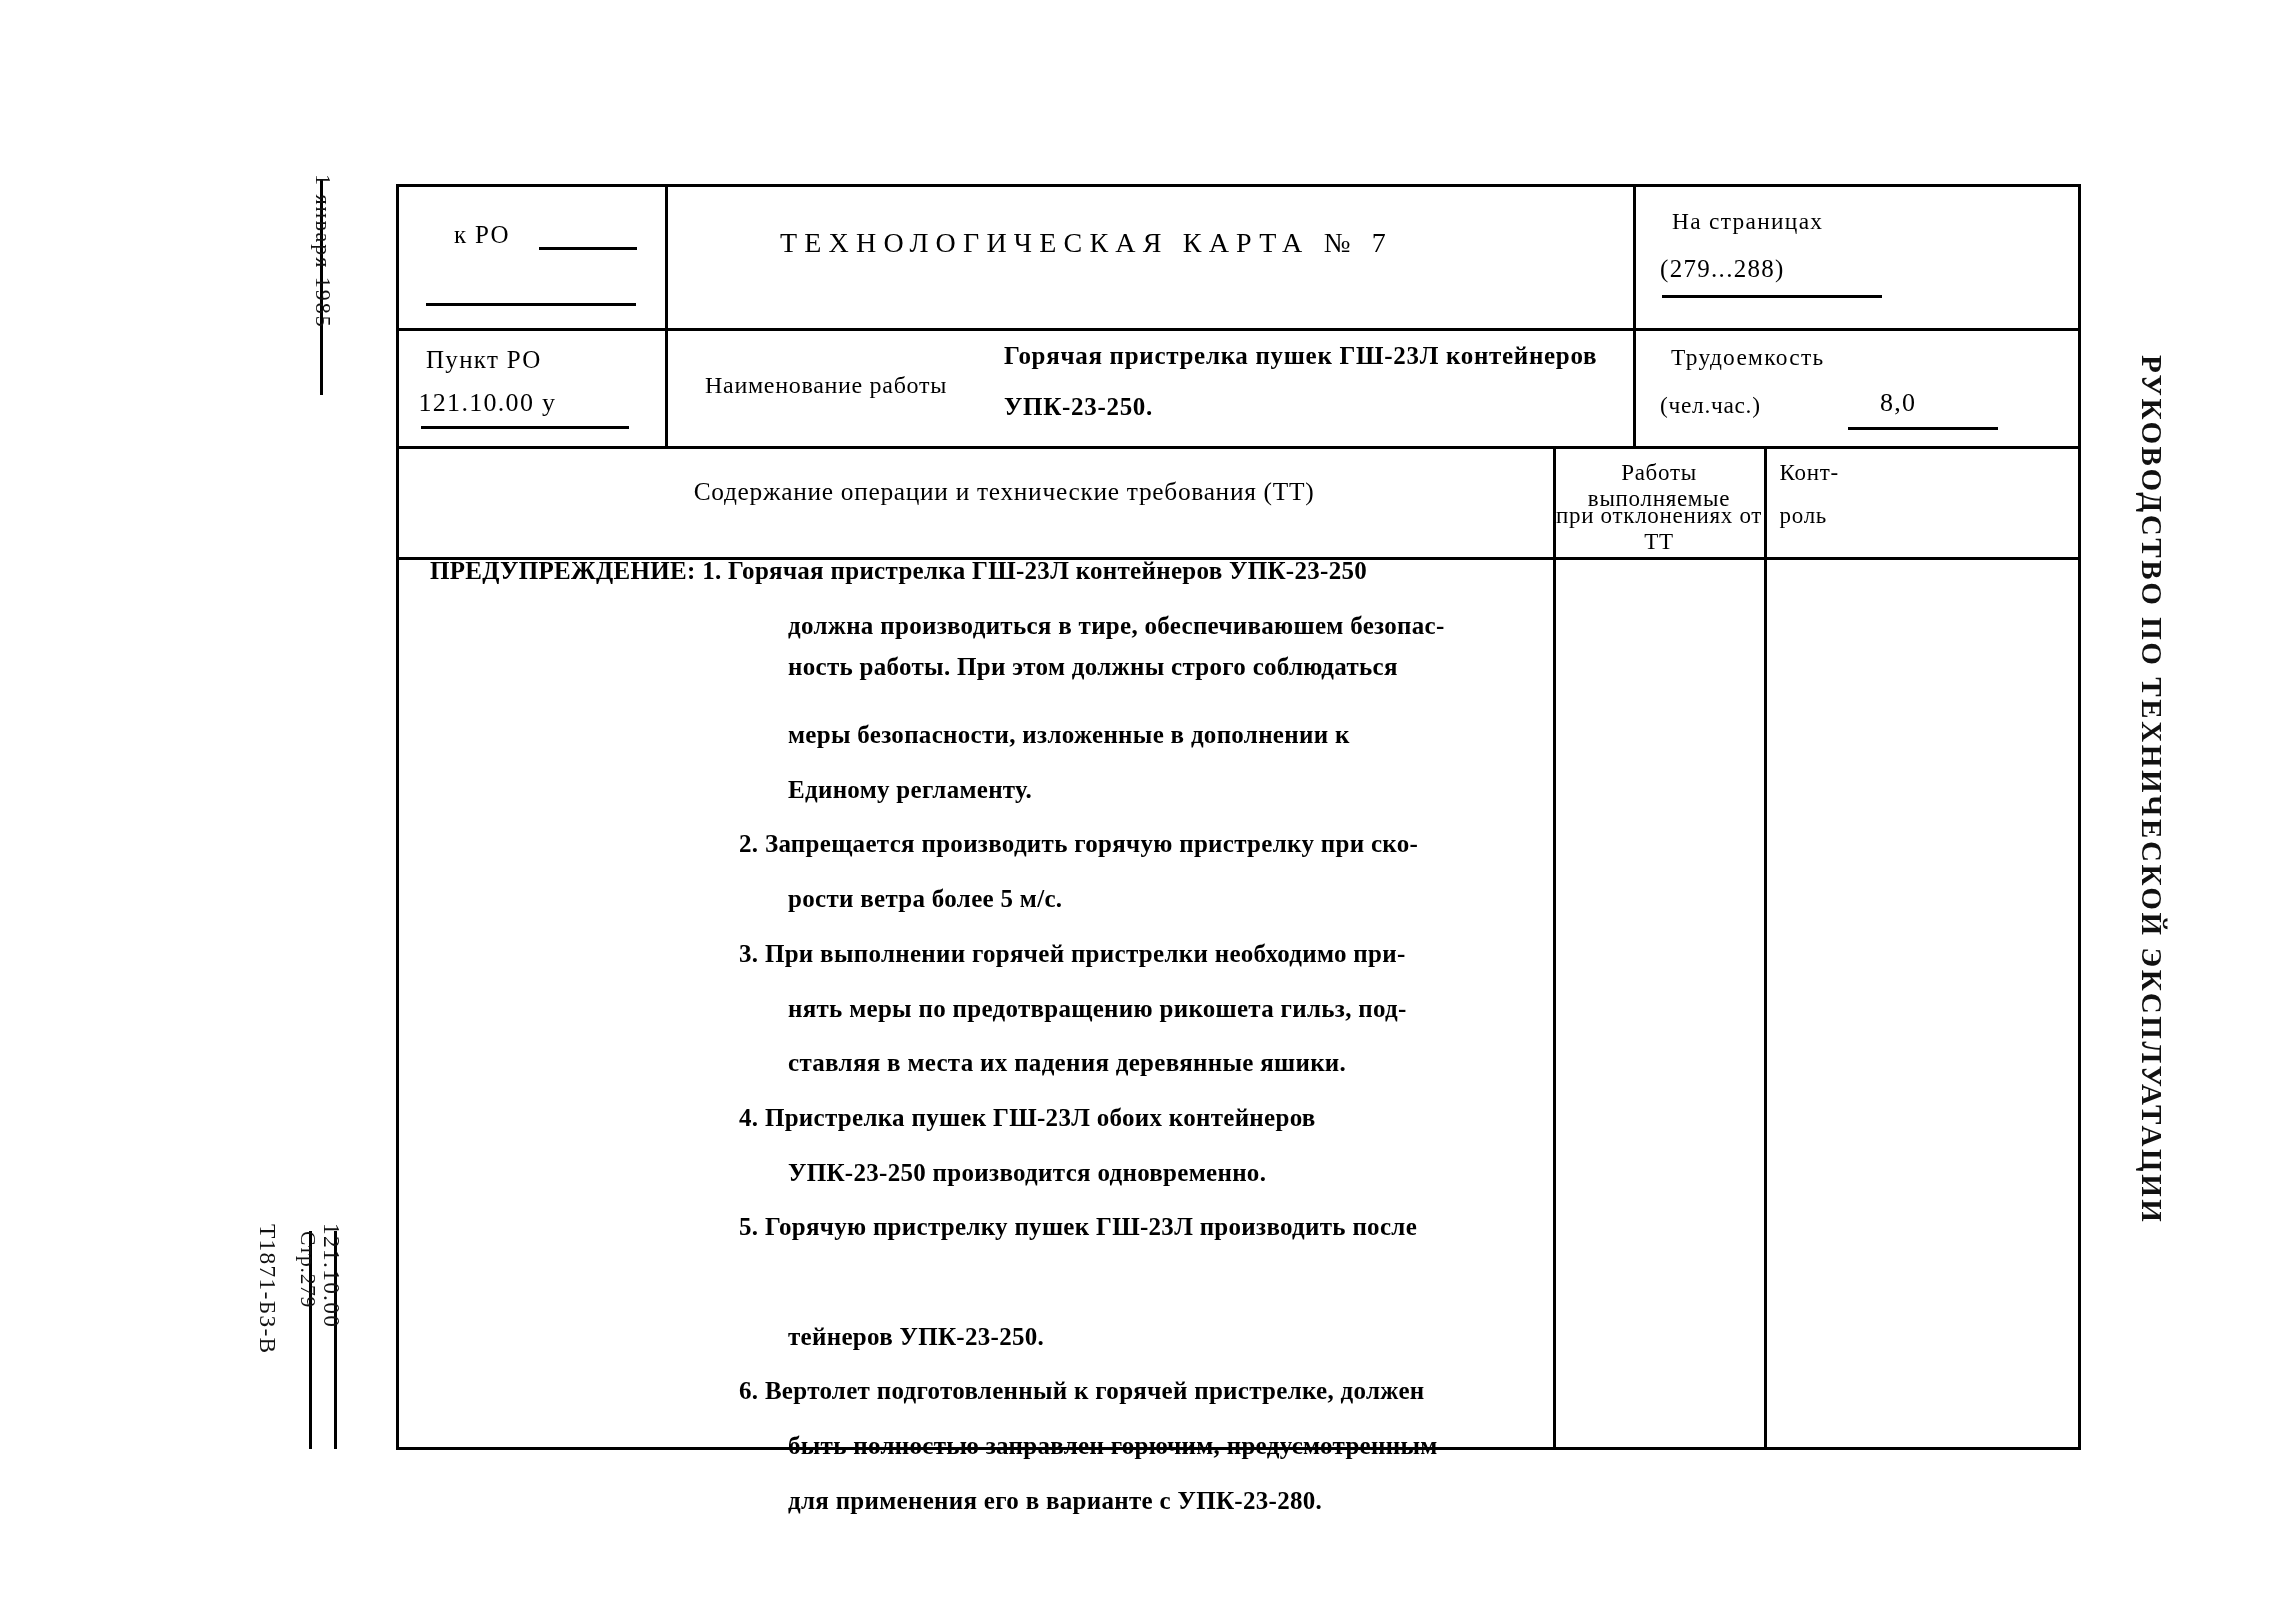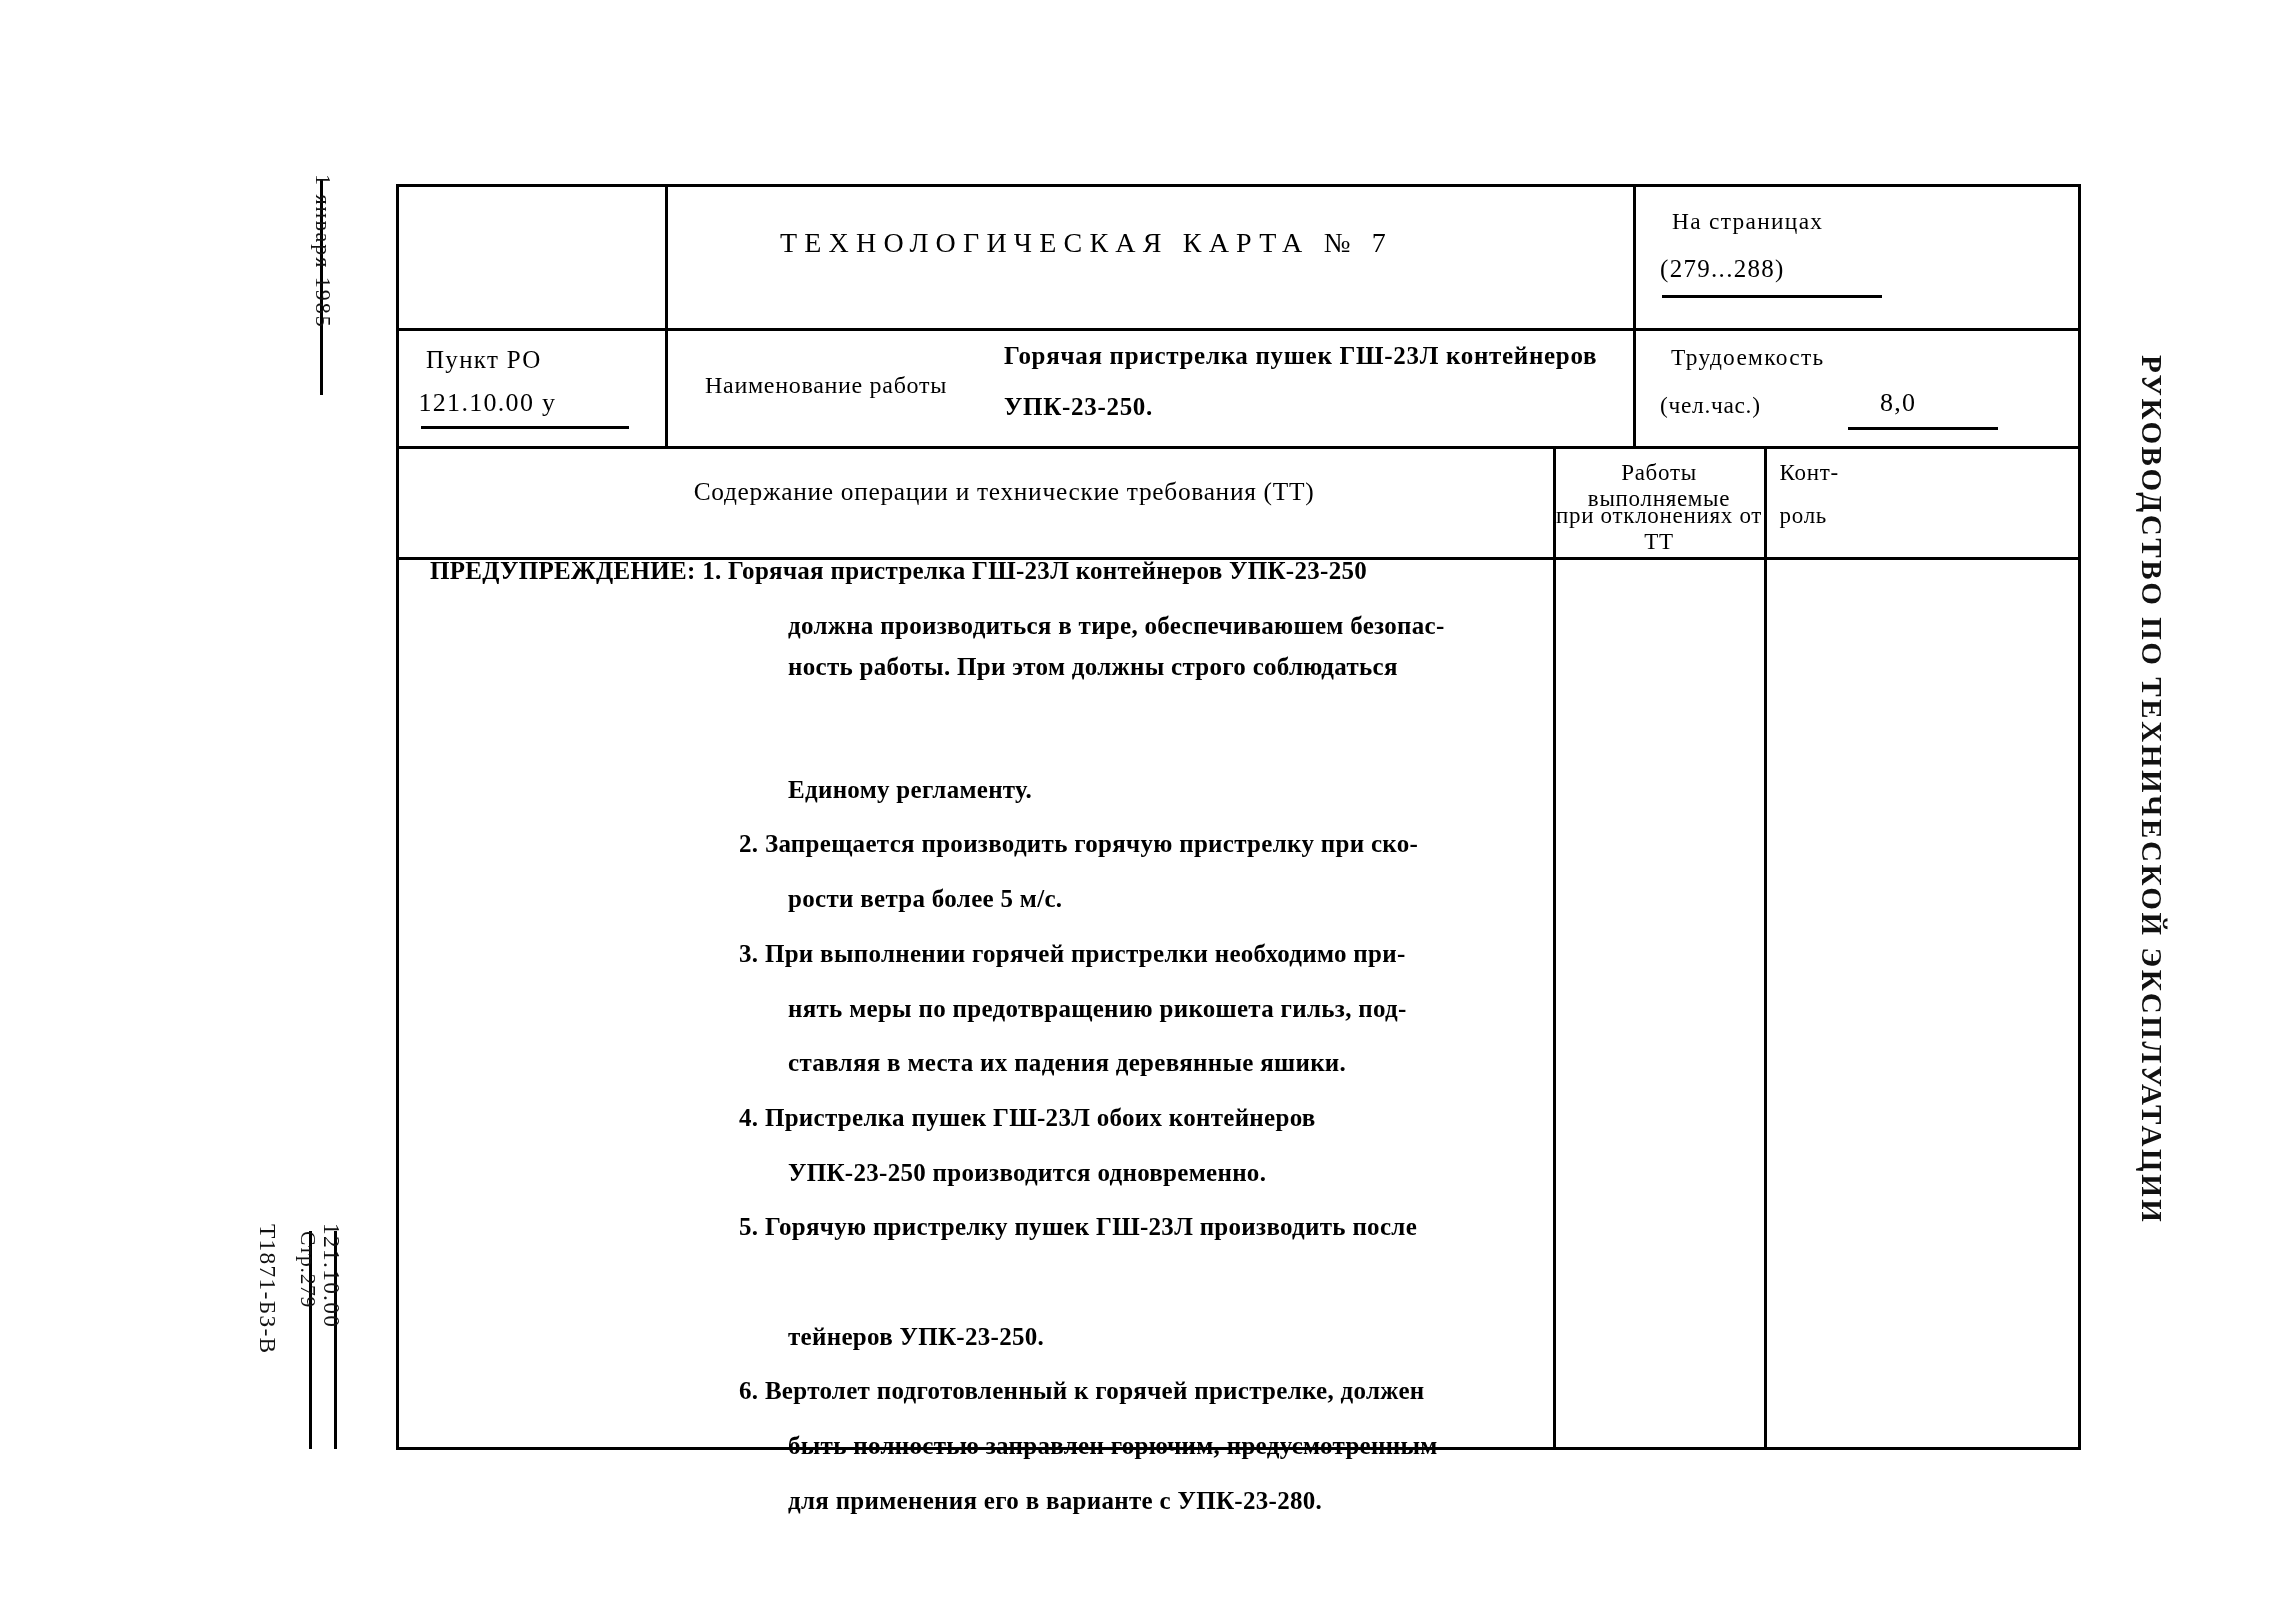--- a/index.html
+++ b/index.html
@@ -349,20 +349,25 @@
 
   <div class="hline" id="hline-1"></div>
   <div class="hline" id="hline-2"></div>
   <div class="hline" id="hline-3"></div>
 
   <div class="vline" id="vline-head"></div>
   <div class="vline" id="vline-head-r"></div>
   <div class="vline" id="vline-body"></div>
   <div class="vline" id="vline-ctrl"></div>
 
+  <div class="cell" id="cell-kro">
+    <div id="kro-label">к РО</div>
+    <div id="kro-blank"></div>
+    <div id="kro-underline"></div>
+  </div>
 
   <div class="cell" id="cell-title">
     <div id="doc-title">ТЕХНОЛОГИЧЕСКАЯ КАРТА № 7</div>
   </div>
 
   <div class="cell" id="cell-pages">
     <div id="pages-label">На страницах</div>
     <div id="pages-value">(279...288)</div>
     <div id="pages-underline"></div>
   </div>
@@ -397,20 +402,21 @@
 
   <div class="cell" id="colhead-dev">
     <div id="colhead-dev-l1">Работы выполняемые</div>
     <div id="colhead-dev-l2">при отклонениях от ТТ</div>
   </div>
 
   <div id="body-col">
       <div class="body-line ln-head" style="top: 0px;">ПРЕДУПРЕЖДЕНИЕ: 1. Горячая пристрелка ГШ-23Л контейнеров УПК-23-250</div>
       <div class="body-line ln-cont" style="top: 55px;">должна производиться в тире, обеспечиваюшем безопас-</div>
       <div class="body-line ln-cont" style="top: 96px;">ность работы. При этом должны строго соблюдаться</div>
+      <div class="body-line ln-cont" style="top: 164px;">меры безопасности, изложенные в дополнении к</div>
       <div class="body-line ln-cont" style="top: 219px;">Единому регламенту.</div>
       <div class="body-line ln-num" style="top: 273px;">2. Запрещается производить горячую пристрелку при ско-</div>
       <div class="body-line ln-cont" style="top: 328px;">рости ветра более 5 м/с.</div>
       <div class="body-line ln-num" style="top: 383px;">3. При выполнении горячей пристрелки необходимо при-</div>
       <div class="body-line ln-cont" style="top: 438px;">нять меры по предотвращению рикошета гильз, под-</div>
       <div class="body-line ln-cont" style="top: 492px;">ставляя в    места их падения деревянные яшики.</div>
       <div class="body-line ln-num" style="top: 547px;">4. Пристрелка пушек ГШ-23Л обоих контейнеров</div>
       <div class="body-line ln-cont" style="top: 602px;">УПК-23-250 производится        одновременно.</div>
       <div class="body-line ln-num" style="top: 656px;">5. Горячую пристрелку пушек ГШ-23Л производить после</div>
       <div class="body-line ln-cont" style="top: 766px;">тейнеров УПК-23-250.</div>

